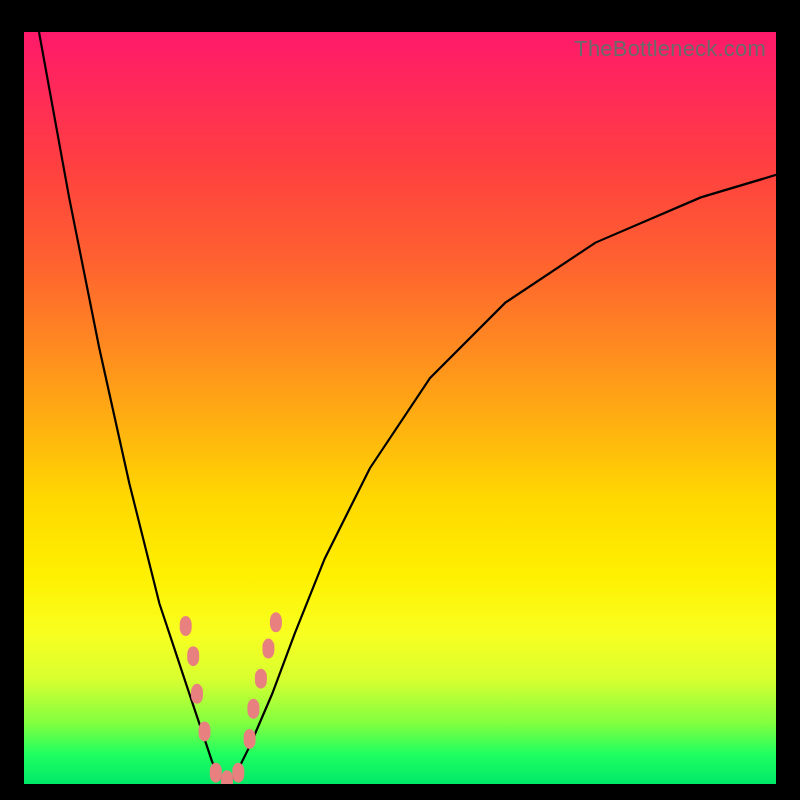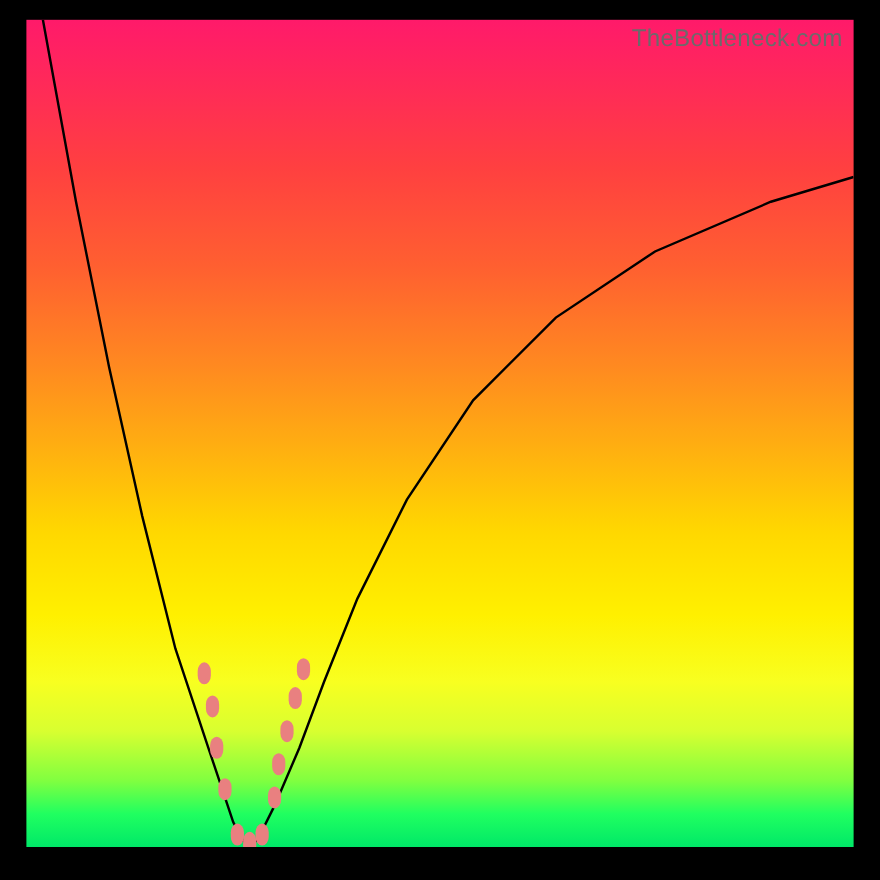--- a/index.html
+++ b/index.html
@@ -13,21 +13,21 @@
   }
   .outer {
     width: 800px;
     height: 800px;
     background: #000;
     position: relative;
   }
   .plot {
     position: absolute;
     left: 24px;
-    top: 18px;
+    top: 32px;
     width: 752px;
     height: 752px;
     
     background: linear-gradient(
       to bottom,
       #ff1a6a 0%,
       #ff2a58 8%,
       #ff4040 18%,
       #ff6030 30%,
       #ff8a20 42%,

